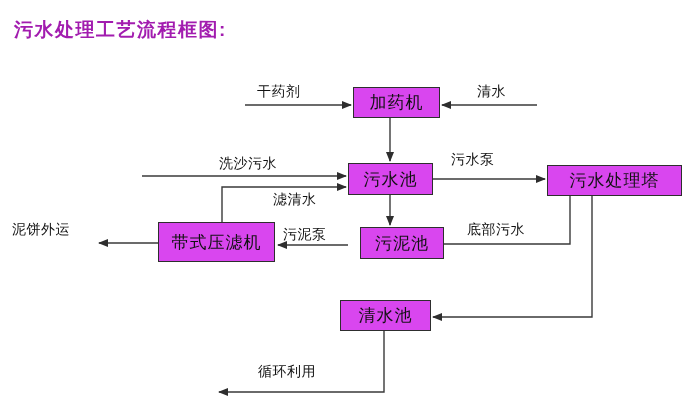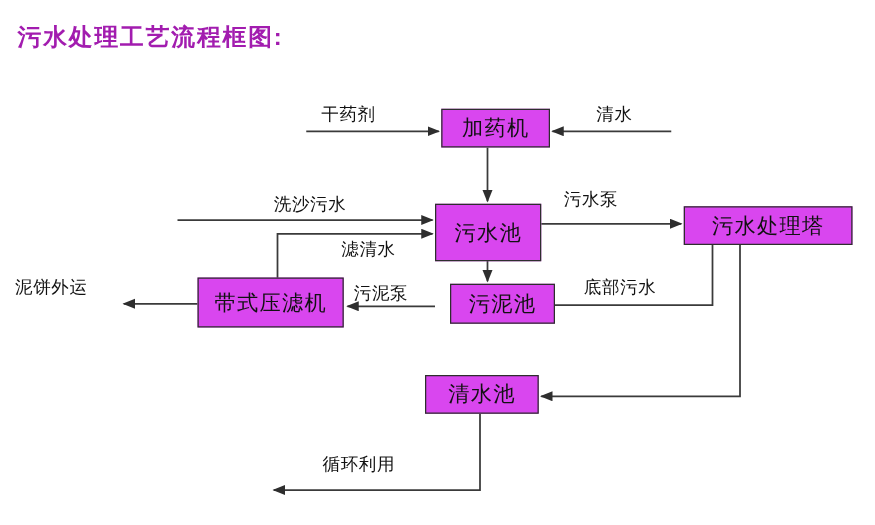--- a/index.html
+++ b/index.html
@@ -70,21 +70,21 @@
       <path d="M390,195 L390,225" marker-end="url(#arrow)"></path>
       <path d="M348,245 L278,245" marker-end="url(#arrow)"></path>
       <path d="M158,243 L99,243" marker-end="url(#arrow)"></path>
       <path d="M570,196 L570,244 L434,244" marker-end="url(#arrow)"></path>
       <path d="M592,196 L592,317 L433,317" marker-end="url(#arrow)"></path>
       <path d="M384,331 L384,392 L219,392" marker-end="url(#arrow)"></path>
     </g>
   </svg>
 
   <div class="node" style="left:353px; top:87px;  width:87px;  height:31px;">加药机</div>
-  <div class="node" style="left:348px; top:163px; width:85px;  height:46px;">污水池</div>
+  <div class="node" style="left:348px; top:163px; width:85px;  height:32px;">污水池</div>
   <div class="node" style="left:547px; top:165px; width:135px; height:31px;">污水处理塔</div>
   <div class="node" style="left:158px; top:222px; width:117px; height:40px;">带式压滤机</div>
   <div class="node" style="left:348px; top:227px; width:84px;  height:32px;margin-left:12px;">污泥池</div>
   <div class="node" style="left:340px; top:300px; width:91px;  height:31px;">清水池</div>
 
   <div class="elabel" style="left:257px; top:83px;">干药剂</div>
   <div class="elabel" style="left:477px; top:83px;">清水</div>
   <div class="elabel" style="left:171px; top:155px;margin-left:48px;">洗沙污水</div>
   <div class="elabel" style="left:257px; top:191px;margin-left:16px;">滤清水</div>
   <div class="elabel" style="left:451px; top:151px;text-align:right;">污水泵</div>

